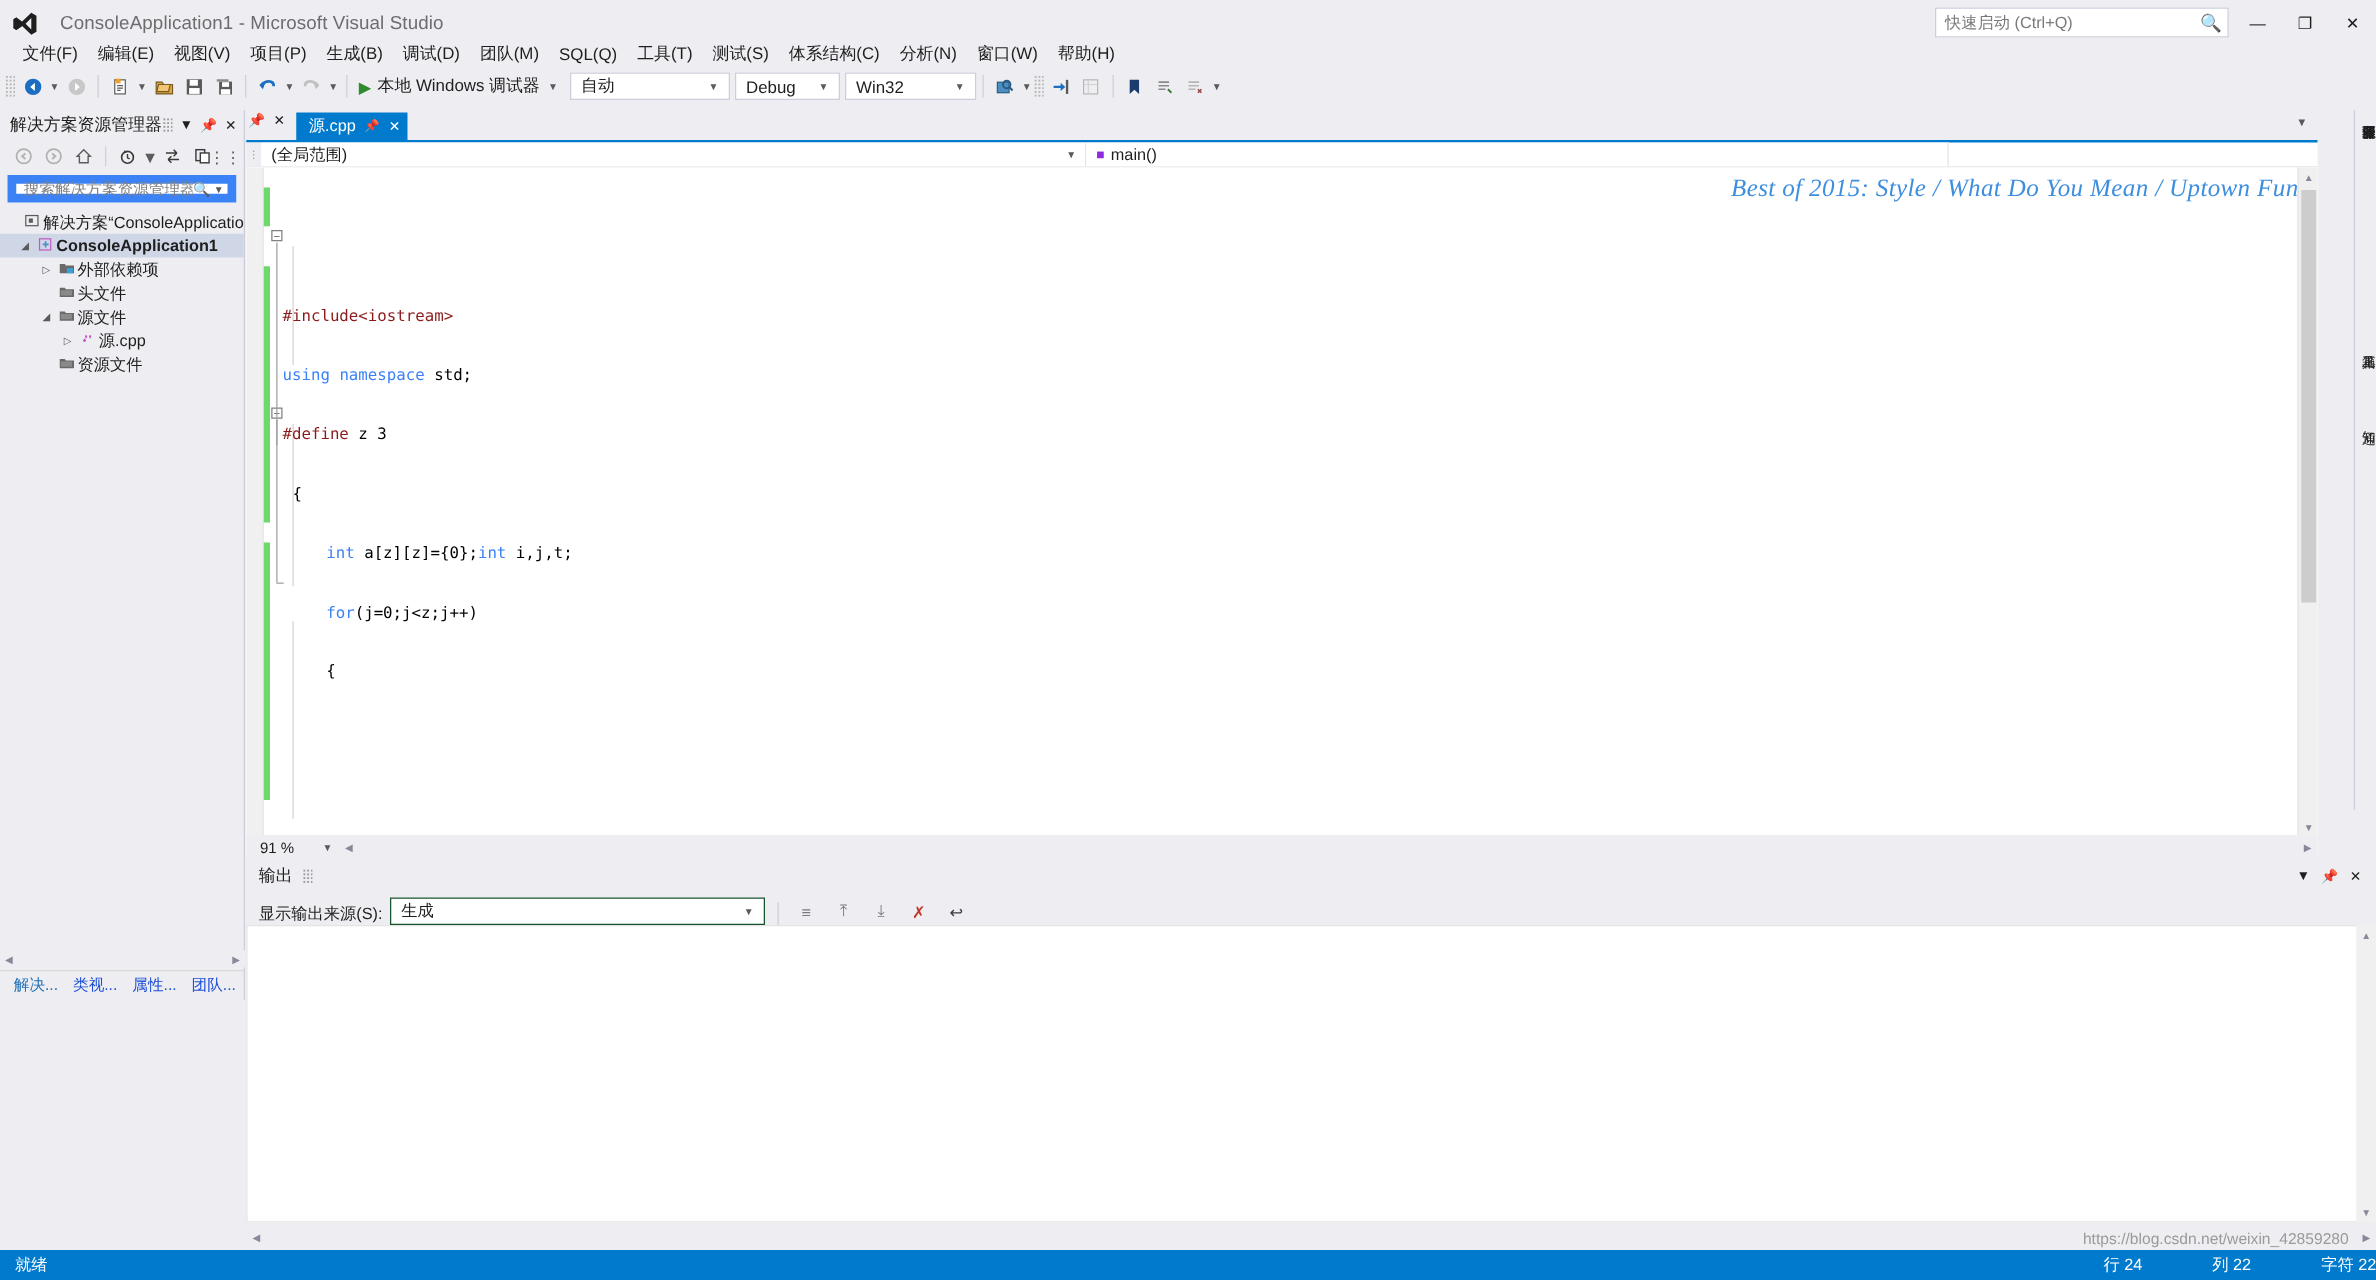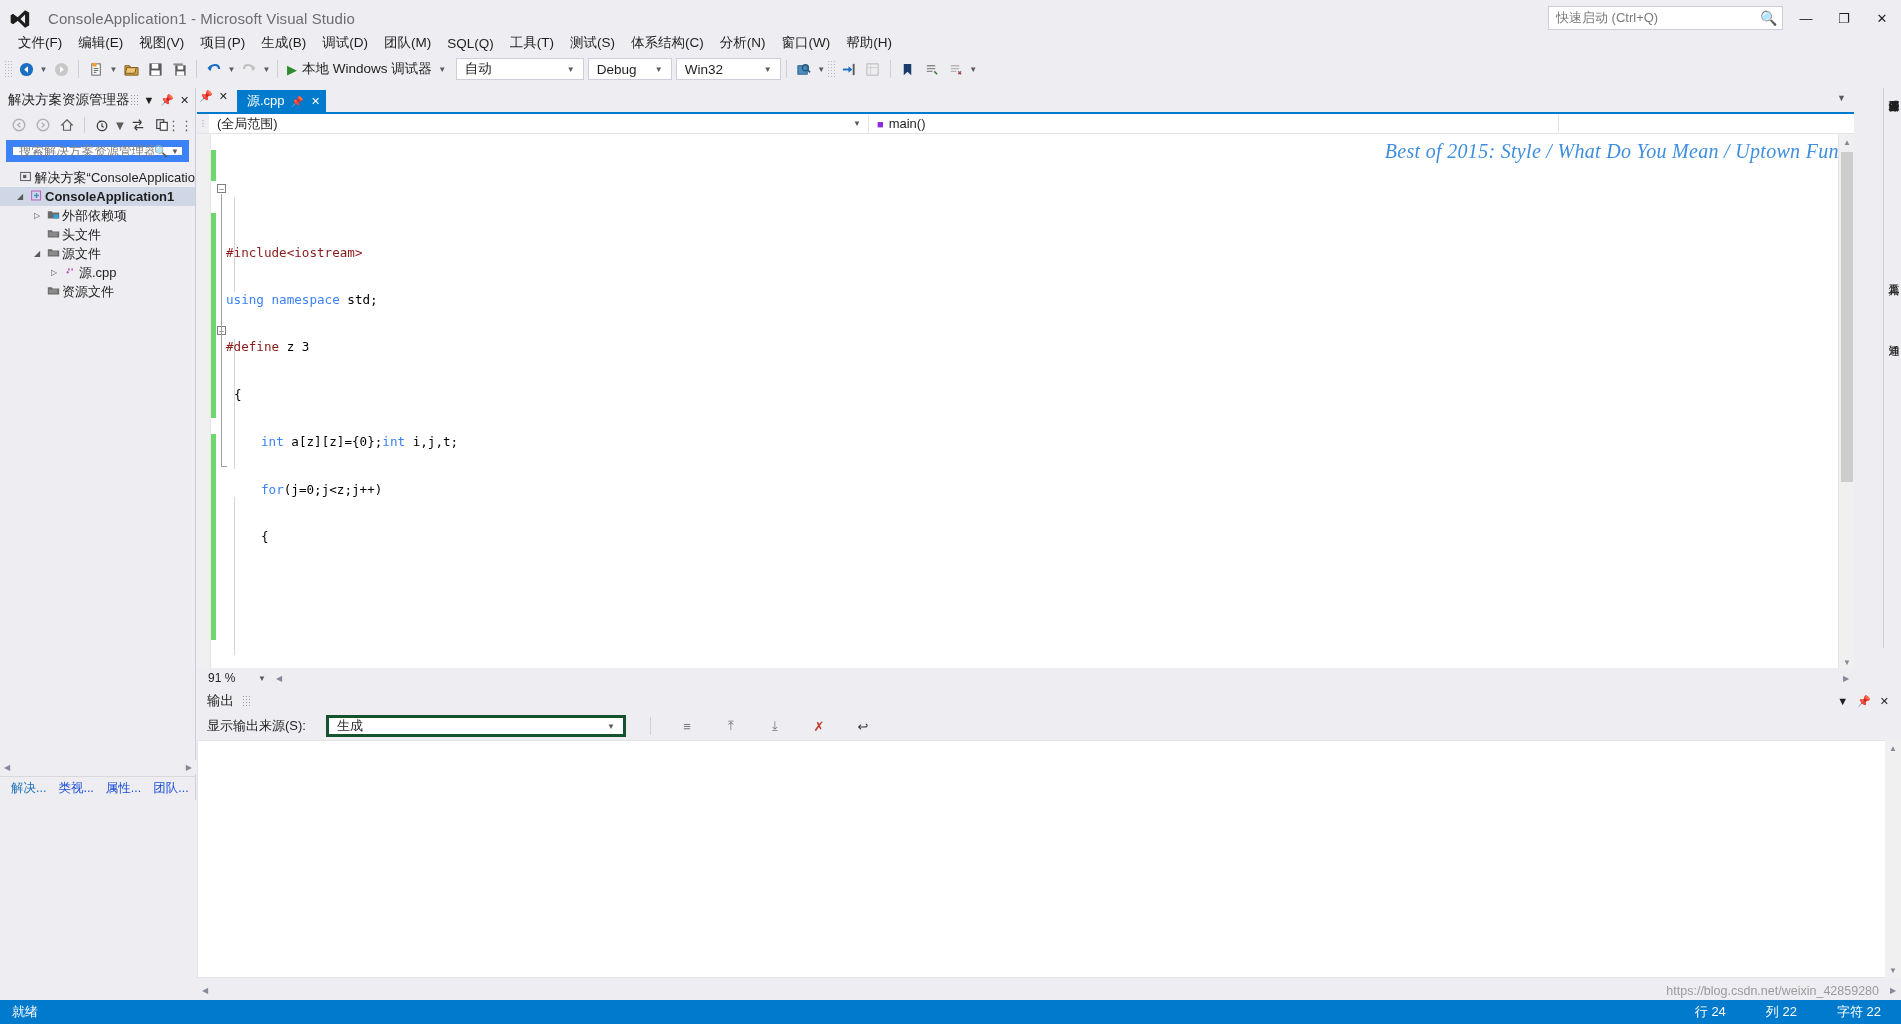--- a/index.html
+++ b/index.html
@@ -238,23 +238,23 @@
     position: absolute; left: 197px; top: 690px; width: 1704px; height: 310px;
     background: #eeeef2;
   }
   .op-header { height: 22px; display: flex; align-items: center; padding-left: 10px; }
   .op-title { font-size: 13.5px; color: #1e1e1e; }
   .op-dots { width: 8px; height: 12px; margin-left: 8px;
     background-image: radial-gradient(#9a9a9a 1px, transparent 1px);
     background-size: 3px 3px; }
   .op-hdr-icons { margin-left: auto; display: flex; align-items: center; gap: 9px; padding-right: 12px; }
   .op-hdr-icons span { font-size: 11px; color: #1e1e1e; }
-  .op-toolbar { height: 28px; display: flex; align-items: center; padding-left: 10px; gap: 20px; }
+  .op-toolbar { height: 28px; display: flex; align-items: flex-end; padding-left: 10px; gap: 6px; }
   .op-lbl { font-size: 13px; color: #1e1e1e; white-space: nowrap; }
-  .op-combo { width: 300px; height: 22px; background: #fff; border: 3px solid #14532d;
+  .op-combo { width: 300px; height: 22px; background: #fff; border: 1px solid #14532d;
     display: flex; align-items: center; padding: 0 2px 0 8px; }
   .op-combo .ov { font-size: 13px; color: #1e1e1e; flex: 1; }
   .op-combo .oa { font-size: 8px; color: #5a5a5a; padding: 0 6px; }
   .op-tb-sep { width: 1px; height: 18px; background: #d0d0d0; margin: 0 4px; }
   .op-tb-btn { width: 24px; height: 22px; display: flex; align-items: center; justify-content: center;
     font-size: 13px; color: #7a7a7a; }
   .op-tb-btn.red { color: #c0392b; }
   .op-tb-btn.active { color: #3b3b3b; }
   .op-body {
     position: absolute; left: 0; top: 50px; width: 1704px; height: 238px; background: #fff;
@@ -278,21 +278,21 @@
     font-size: 11px; color: #1e1e1e; letter-spacing: 0px;
     white-space: nowrap; text-align: center;
   }
 
   
   .statusbar {
     position: absolute; left: 0; bottom: 0; width: 1901px; height: 24px;
     background: #007acc; color: #fff; display: flex; align-items: center;
   }
   .sb-ready { font-size: 13px; padding-left: 12px; }
-  .sb-right { margin-left: auto; display: flex; align-items: flex-end; gap: 40px; padding-right: 20px; }
+  .sb-right { margin-left: auto; display: flex; align-items: flex-end; gap: 56px; }
   .sb-item { font-size: 13px; white-space: nowrap; }
   .blog-url {
     position: absolute; right: 22px; bottom: 26px;
     font-size: 12.5px; color: #9a9a9a; font-family: "Liberation Sans", sans-serif;
   }
 </style>
 </head>
 <body>
 
 <div id="app">

